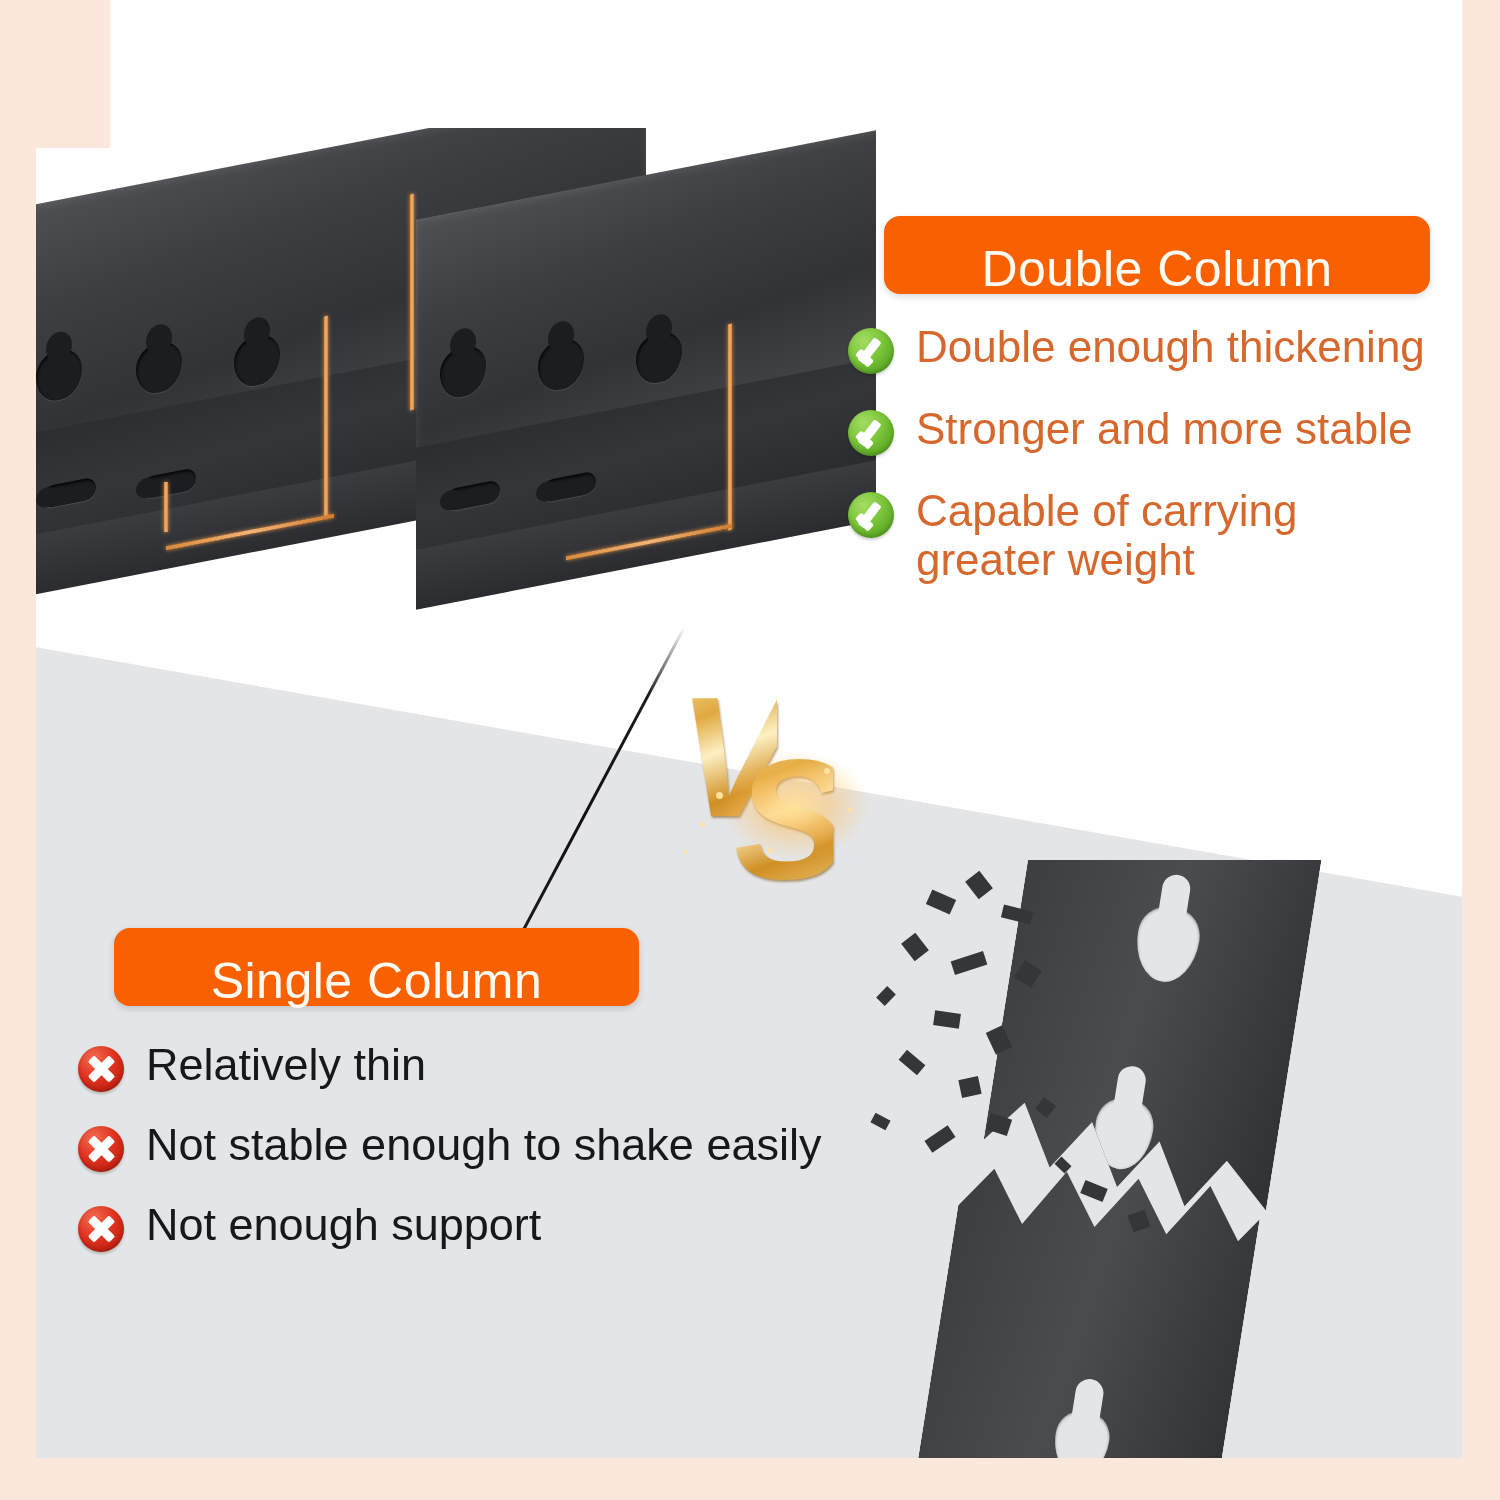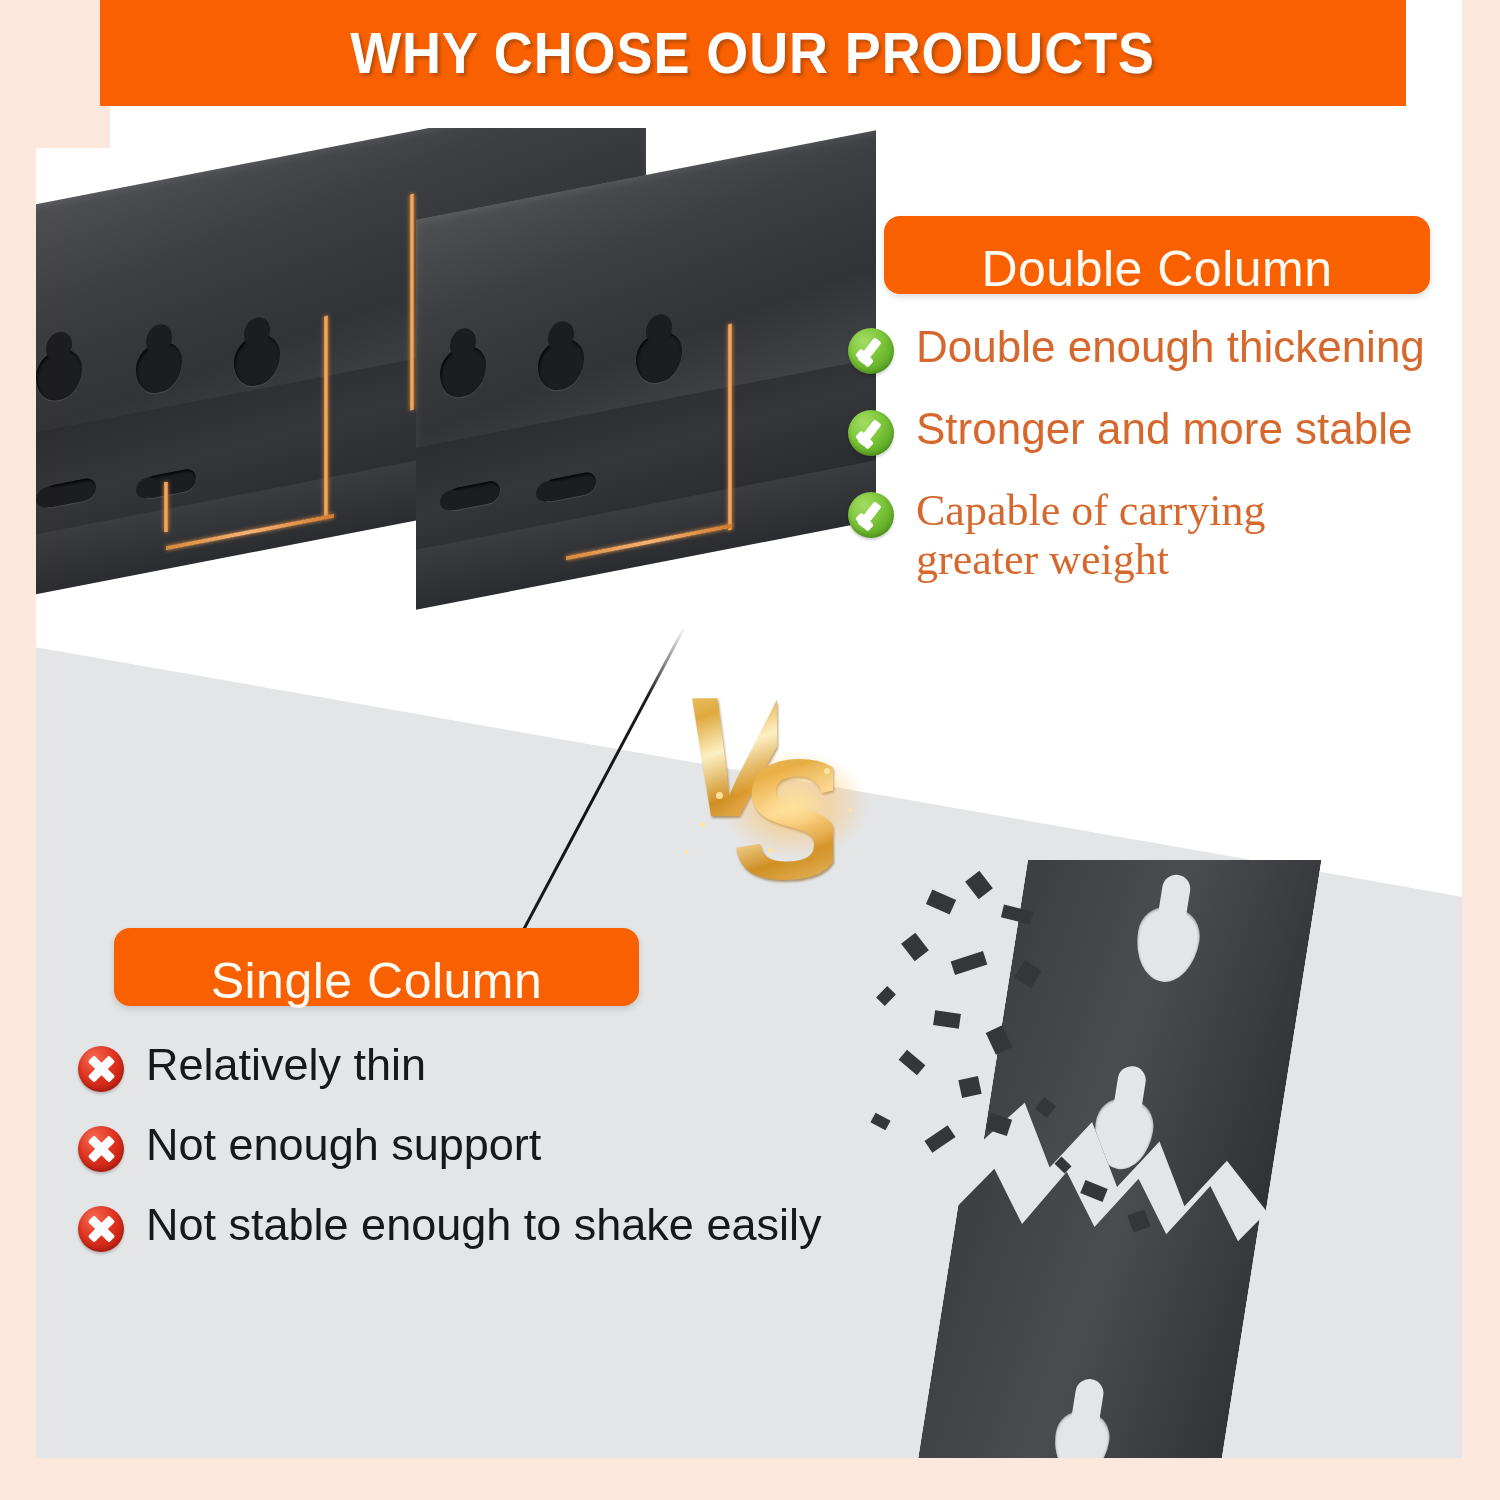--- a/index.html
+++ b/index.html
@@ -479,44 +479,41 @@
       <div class="bullet">
         <div class="ico ico-check"></div>
         <div class="bullet-text">Double enough thickening</div>
       </div>
       <div class="bullet">
         <div class="ico ico-check"></div>
         <div class="bullet-text">Stronger and more stable</div>
       </div>
       <div class="bullet">
         <div class="ico ico-check"></div>
-        <div class="bullet-text" style="max-width:430px;font-family:Liberation Serif, serif;">Capable of carrying greater weight</div>
+        <div class="bullet-text" style="max-width:430px;">Capable of carrying greater weight</div>
       </div>
     </div>
 
     <div class="badge badge-single">
       <span>Single Column</span>
     </div>
 
     <div class="cons">
       <div class="bullet">
         <div class="ico ico-x"></div>
         <div class="bullet-text">Relatively thin</div>
       </div>
       <div class="bullet">
         <div class="ico ico-x"></div>
-        <div class="bullet-text">Not enough support</div>
+        <div class="bullet-text">Not stable enough to shake easily</div>
       </div>
       <div class="bullet">
         <div class="ico ico-x"></div>
-        <div class="bullet-text">Not stable enough to shake easily</div>
+        <div class="bullet-text">Not enough support</div>
       </div>
     </div>
 
   </div>
 
   <div class="frame-top-fill"></div>
 
-  <div class="banner">
-    <div class="banner-title">WHY CHOSE OUR PRODUCTS</div>
-  </div>
 
 </div>
 
 </body></html>

